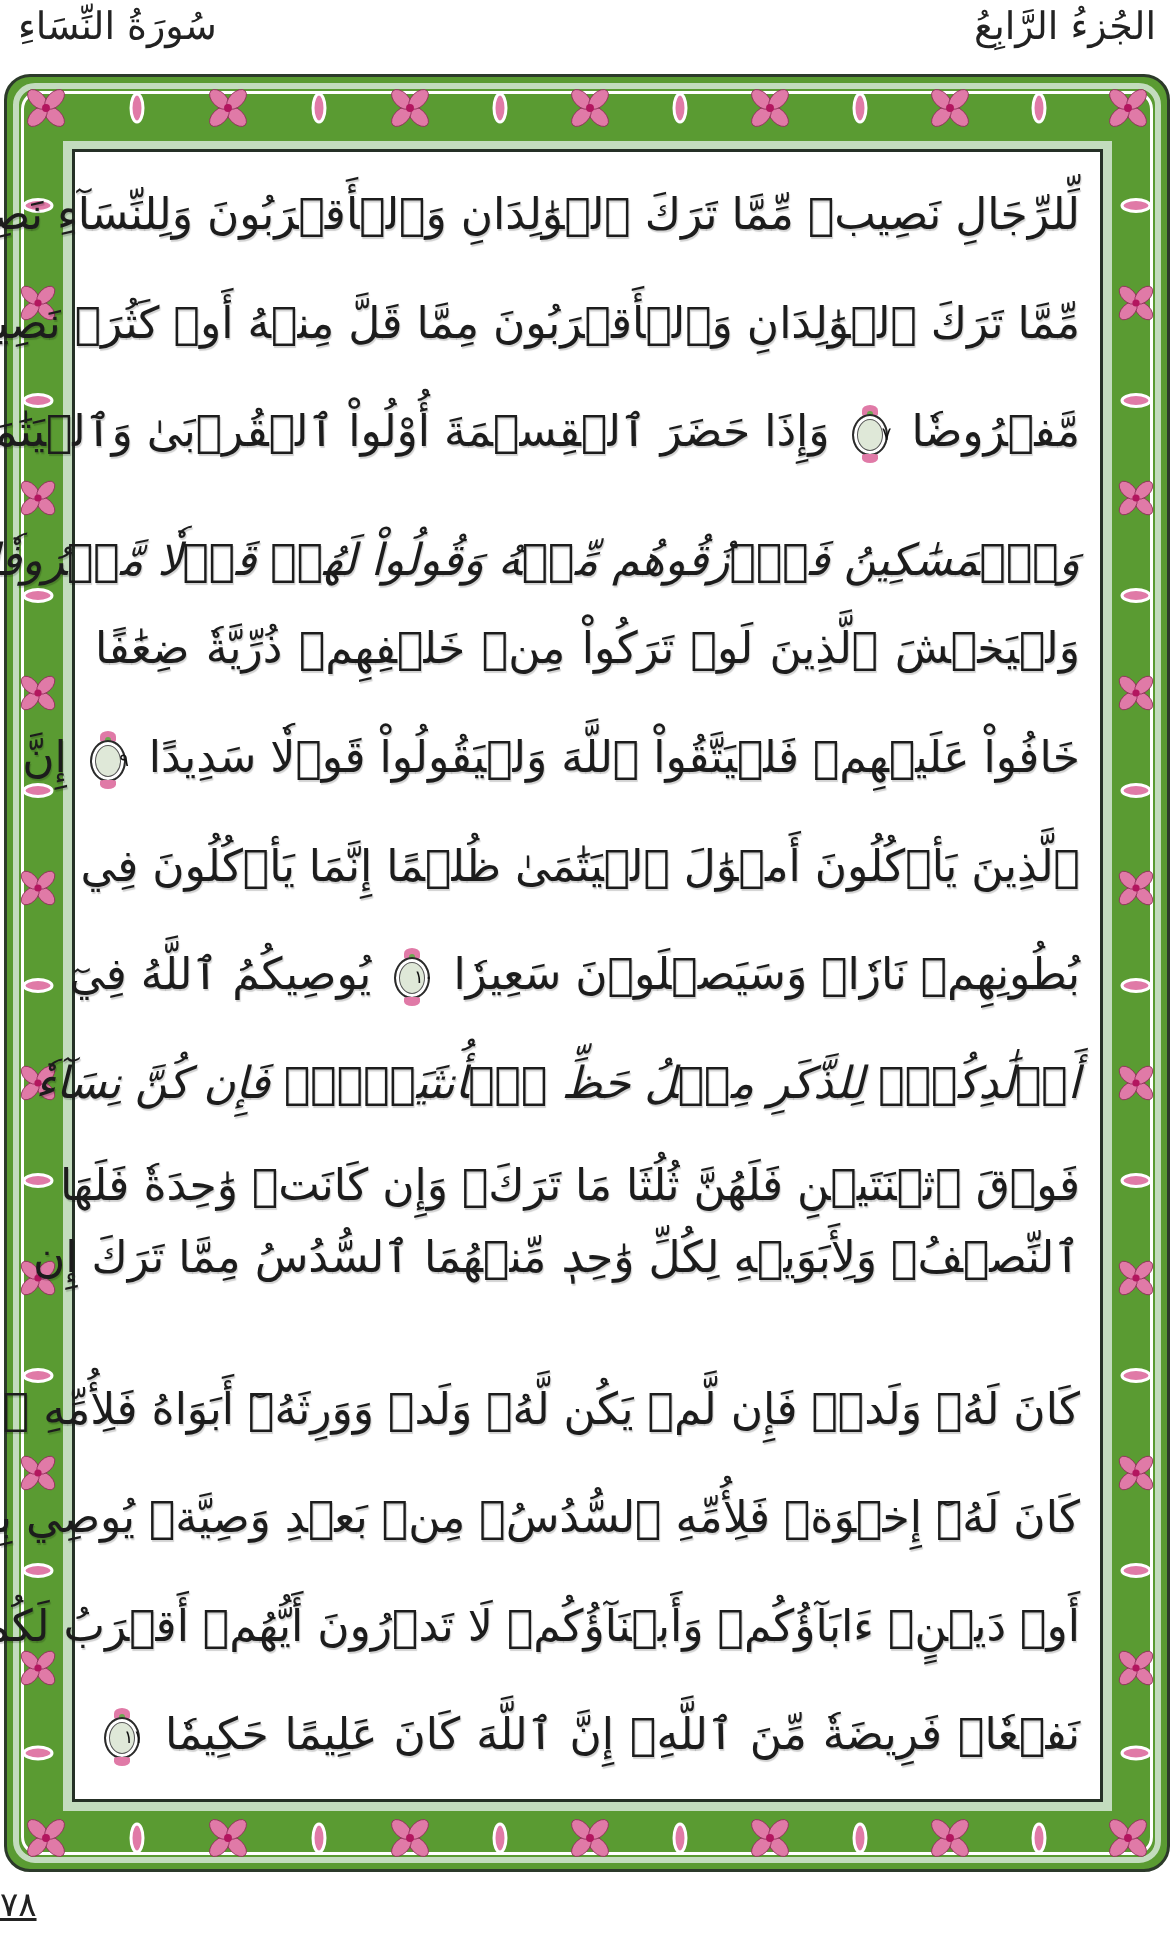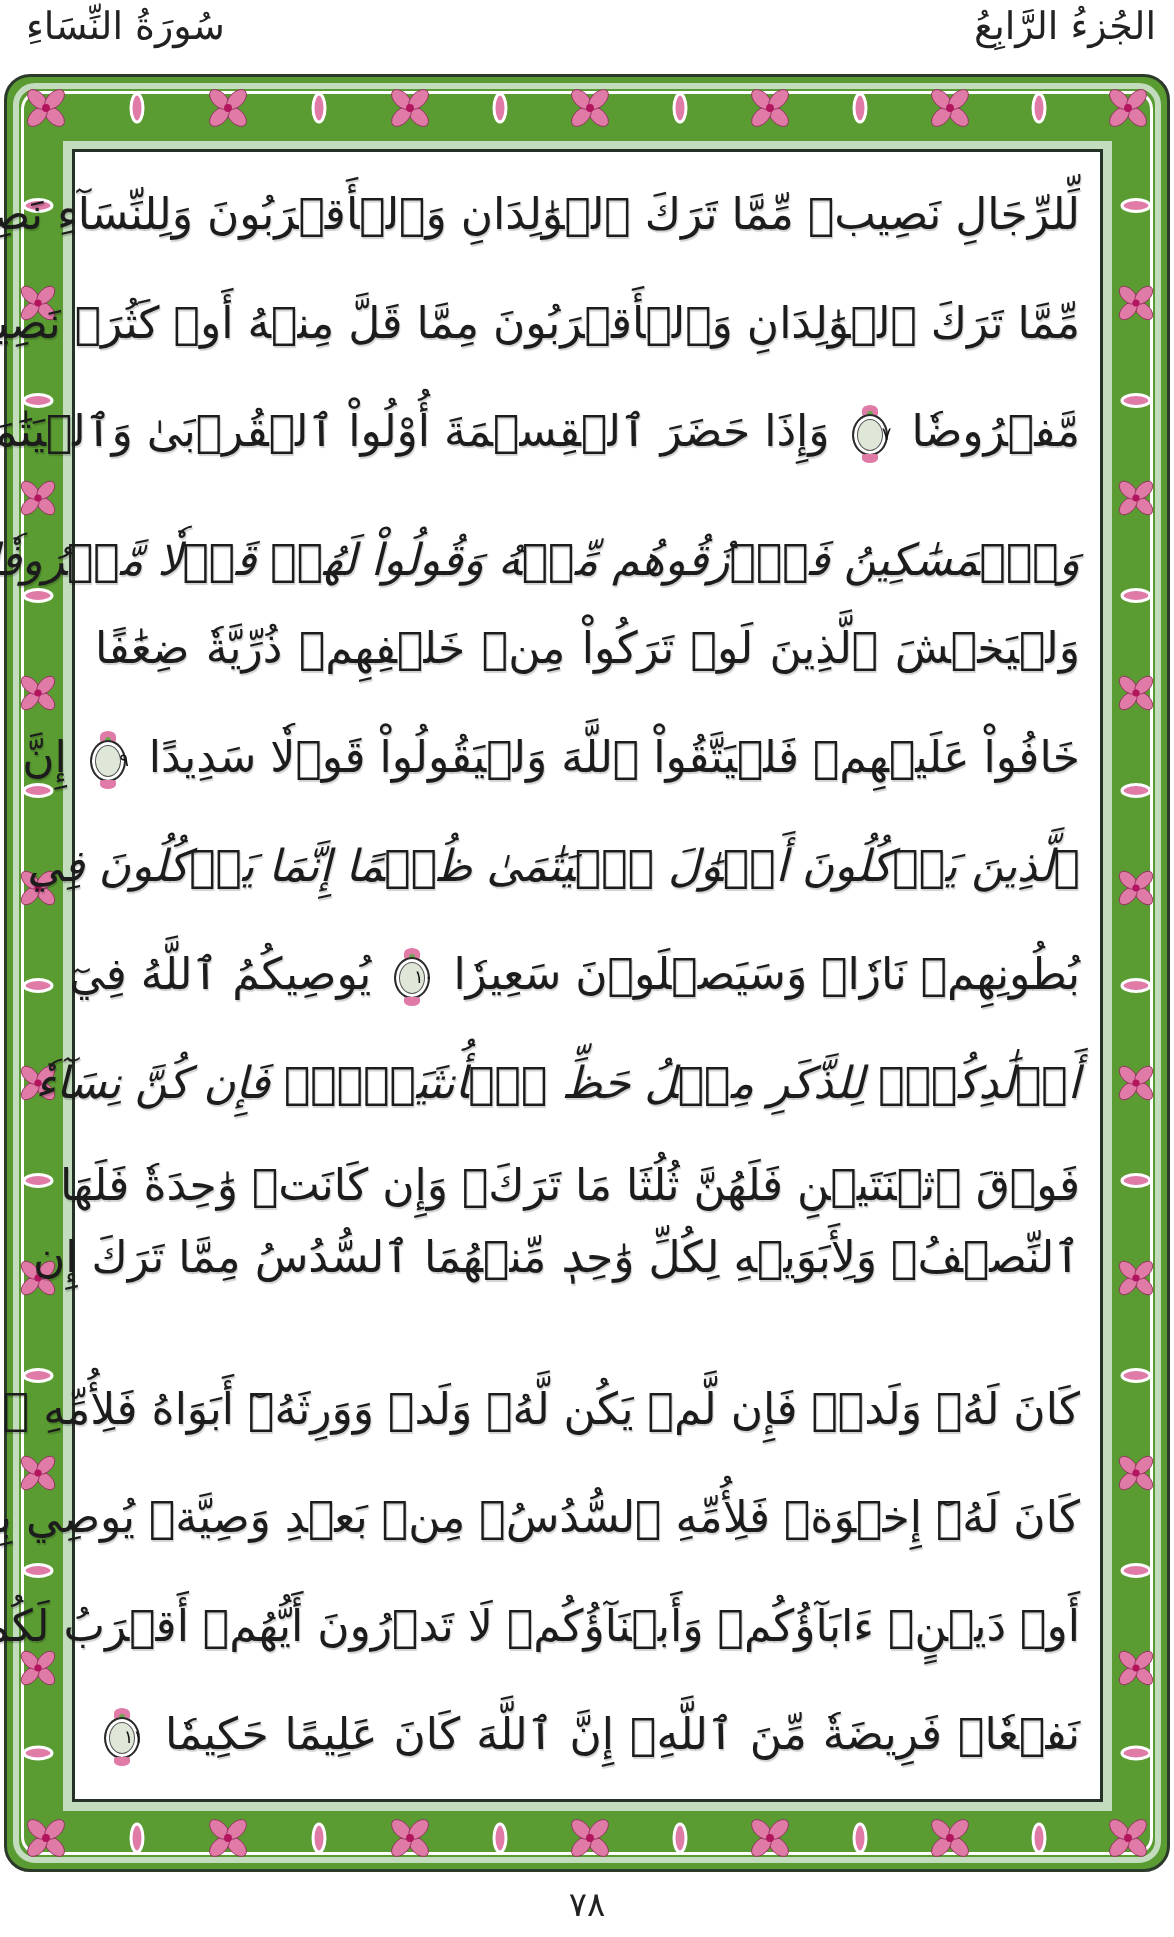--- a/index.html
+++ b/index.html
@@ -1,20 +1,20 @@
 <!DOCTYPE html>
 <html><head>
 <meta charset="utf-8">
 <style>
   html, body { margin: 0; padding: 0; background: #ffffff; }
   body { width: 1174px; height: 1937px; position: relative; overflow: hidden;
          font-family: "DejaVu Sans", sans-serif; }
 
   .header-text { position: absolute; top: 4px; font-size: 38px; color: #222;
-                 font-family: "DejaVu Serif", serif; direction: rtl; white-space: nowrap; margin-left: 8px; }
+                 font-family: "DejaVu Serif", serif; direction: rtl; white-space: nowrap; }
   #juz-title { right: 18px; }
   #surah-title { left: 18px; }
 
   
   #frame-outer { position: absolute; left: 4px; top: 74px; width: 1166px; height: 1798px;
                  background: #5a9b32; border: 3px solid #2c3a2a; border-radius: 26px;
                  box-sizing: border-box; overflow: hidden; }
   #frame-outer::before { content: ""; position: absolute; inset: 6px; border: 6px solid #c3dcbe;
                  border-radius: 22px; }
   #frame-outer::after { content: ""; position: absolute; inset: 14px; border: 3px solid #ffffff;
@@ -40,22 +40,22 @@
                 box-shadow: inset 0 0 0 3px #fff, inset 0 0 0 4px #555; }
   .ayah .num { position: absolute; left: 0; right: 0; top: 15px; text-align: center;
                font-size: 18px; line-height: 28px; color: #111; text-shadow: none; direction: rtl; }
   .ayah .cap-top { position: absolute; left: 13px; top: 0; width: 16px; height: 11px;
                    background: #e07aa7; border-radius: 50% 50% 20% 20%; }
   .ayah .cap-top::after { content: ""; position: absolute; left: 5px; top: 6px; width: 6px; height: 6px;
                    border-radius: 50%; background: #6aa84f; }
   .ayah .cap-bot { position: absolute; left: 13px; bottom: 0; width: 16px; height: 9px;
                    background: #e07aa7; border-radius: 20% 20% 50% 50%; }
 
-  #page-number { position: absolute; left: 0; right: 0; top: 1884px; text-align: center;
-                 font-size: 34px; color: #222; font-family: "DejaVu Sans", sans-serif; }
+  #page-number { position: absolute; left: 0; right: 0; top: 1884px; 
+                 font-size: 34px; color: #222; font-family: "DejaVu Sans", sans-serif; text-decoration: underline; }
 </style>
 </head>
 <body>
 
 <div id="juz-title" class="header-text">الجُزءُ الرَّابِعُ</div>
 <div id="surah-title" class="header-text">سُورَةُ النِّسَاءِ</div>
 
 <div id="frame-outer"></div>
 
 <svg class="orn-svg" id="ornaments" width="1174" height="1937">
@@ -303,21 +303,21 @@
 
 <div id="inner-band"></div>
 <div id="text-panel">
   <div id="lines">
       <div class="line" style="top: 8px;"><span>لِّلرِّجَالِ نَصِيبٞ مِّمَّا تَرَكَ ٱلۡوَٰلِدَانِ وَٱلۡأَقۡرَبُونَ وَلِلنِّسَآءِ نَصِيبٞ</span></div>
       <div class="line" style="top: 116.6px;"><span>مِّمَّا تَرَكَ ٱلۡوَٰلِدَانِ وَٱلۡأَقۡرَبُونَ مِمَّا قَلَّ مِنۡهُ أَوۡ كَثُرَۚ نَصِيبٗا</span></div>
       <div class="line" style="top: 225.2px;"><span>مَّفۡرُوضٗا</span> <span class="ayah"><span class="cap-top"></span><span class="oval"></span><span class="cap-bot"></span><span class="num">٧</span></span> <span>وَإِذَا حَضَرَ ٱلۡقِسۡمَةَ أُوْلُواْ ٱلۡقُرۡبَىٰ وَٱلۡيَتَٰمَىٰ</span></div>
       <div class="line" style="top: 354px; font-style: italic;"><span>وَٱلۡمَسَٰكِينُ فَٱرۡزُقُوهُم مِّنۡهُ وَقُولُواْ لَهُمۡ قَوۡلٗا مَّعۡرُوفٗا</span> <span class="ayah"><span class="oval"></span><span class="num">٨</span></span></div>
       <div class="line" style="top: 442.4px;"><span>وَلۡيَخۡشَ ٱلَّذِينَ لَوۡ تَرَكُواْ مِنۡ خَلۡفِهِمۡ ذُرِّيَّةٗ ضِعَٰفًا</span></div>
       <div class="line" style="top: 551px;"><span>خَافُواْ عَلَيۡهِمۡ فَلۡيَتَّقُواْ ٱللَّهَ وَلۡيَقُولُواْ قَوۡلٗا سَدِيدًا</span> <span class="ayah"><span class="cap-top"></span><span class="oval"></span><span class="cap-bot"></span><span class="num">٩</span></span> <span>إِنَّ</span></div>
-      <div class="line" style="top: 659.6px; font-style: italic;"><span>ٱلَّذِينَ يَأۡكُلُونَ أَمۡوَٰلَ ٱلۡيَتَٰمَىٰ ظُلۡمًا إِنَّمَا يَأۡكُلُونَ فِي</span></div>
+      <div class="line" style="top: 659.6px;"><span>ٱلَّذِينَ يَأۡكُلُونَ أَمۡوَٰلَ ٱلۡيَتَٰمَىٰ ظُلۡمًا إِنَّمَا يَأۡكُلُونَ فِي</span></div>
       <div class="line" style="top: 768.2px;"><span>بُطُونِهِمۡ نَارٗاۖ وَسَيَصۡلَوۡنَ سَعِيرٗا</span> <span class="ayah"><span class="cap-top"></span><span class="oval"></span><span class="cap-bot"></span><span class="num">١٠</span></span> <span>يُوصِيكُمُ ٱللَّهُ فِيٓ</span></div>
       <div class="line" style="top: 876.8px; font-style: italic;"><span>أَوۡلَٰدِكُمۡۖ لِلذَّكَرِ مِثۡلُ حَظِّ ٱلۡأُنثَيَيۡنِۚ فَإِن كُنَّ نِسَآءٗ</span></div>
       <div class="line" style="top: 979px;"><span>فَوۡقَ ٱثۡنَتَيۡنِ فَلَهُنَّ ثُلُثَا مَا تَرَكَۖ وَإِن كَانَتۡ وَٰحِدَةٗ فَلَهَا</span></div>
       <div class="line" style="top: 1051px;"><span>ٱلنِّصۡفُۚ وَلِأَبَوَيۡهِ لِكُلِّ وَٰحِدٖ مِّنۡهُمَا ٱلسُّدُسُ مِمَّا تَرَكَ إِن</span></div>
       <div class="line" style="top: 1202.6px;"><span>كَانَ لَهُۥ وَلَدٞۚ فَإِن لَّمۡ يَكُن لَّهُۥ وَلَدٞ وَوَرِثَهُۥٓ أَبَوَاهُ فَلِأُمِّهِ ٱلثُّلُثُۚ فَإِن</span></div>
       <div class="line" style="top: 1311.2px;"><span>كَانَ لَهُۥٓ إِخۡوَةٞ فَلِأُمِّهِ ٱلسُّدُسُۚ مِنۢ بَعۡدِ وَصِيَّةٖ يُوصِي بِهَآ</span></div>
       <div class="line" style="top: 1419.8px;"><span>أَوۡ دَيۡنٍۗ ءَابَآؤُكُمۡ وَأَبۡنَآؤُكُمۡ لَا تَدۡرُونَ أَيُّهُمۡ أَقۡرَبُ لَكُمۡ</span></div>
       <div class="line" style="top: 1528.4px;"><span>نَفۡعٗاۚ فَرِيضَةٗ مِّنَ ٱللَّهِۗ إِنَّ ٱللَّهَ كَانَ عَلِيمًا حَكِيمٗا</span> <span class="ayah"><span class="cap-top"></span><span class="oval"></span><span class="cap-bot"></span><span class="num">١١</span></span></div>
     </div>
 </div>

